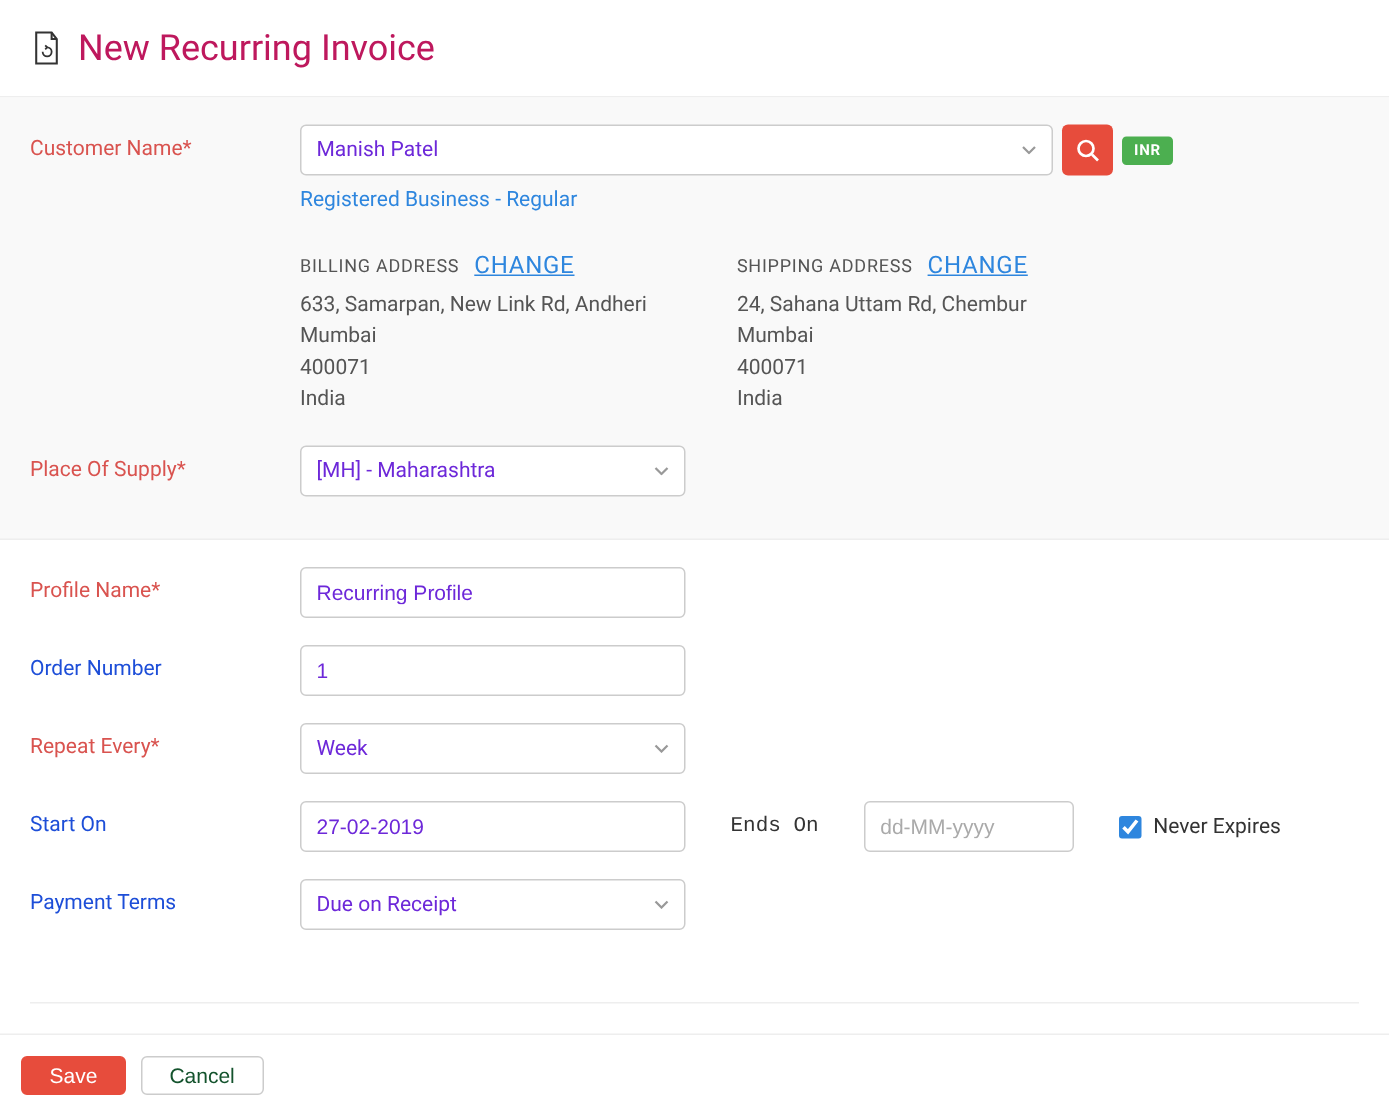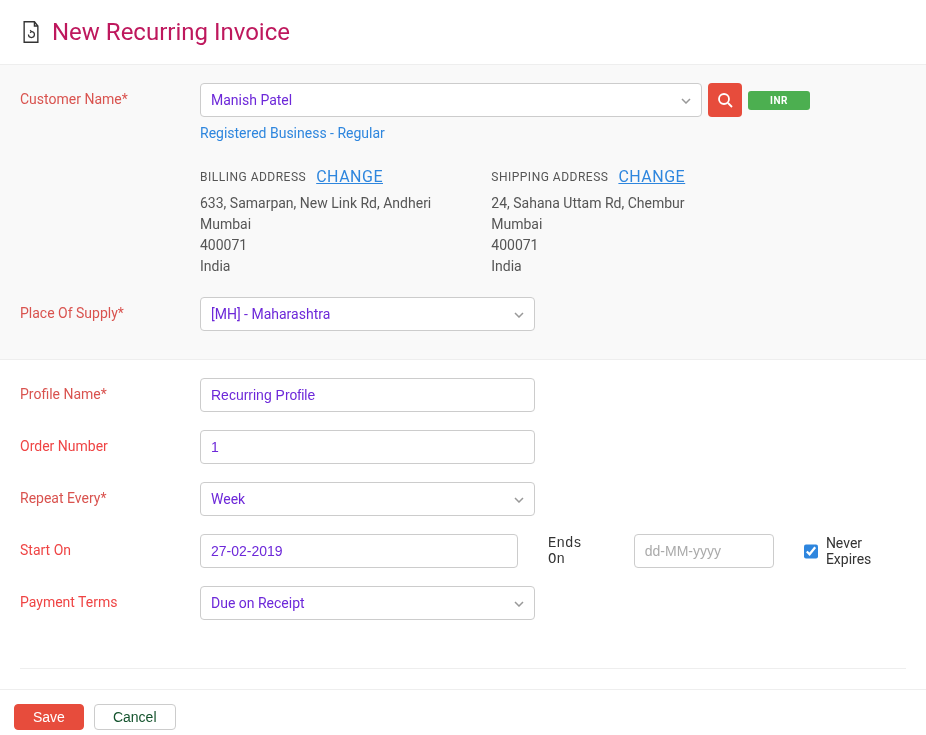--- a/index.html
+++ b/index.html
@@ -35,21 +35,21 @@
     .form-row {
       display: flex;
       align-items: flex-start;
       margin-bottom: 18px;
     }
     .form-row:last-child { margin-bottom: 0; }
     .form-label {
       width: 180px;
       padding-top: 8px;
       font-size: 14px;
-      color: #ef4444;
+      color: #1d4ed8;
     }
     .form-label.required {
       color: #d9534f;
     }
     .form-control-area {
       flex: 1;
     }
     .select-input, .text-input {
       height: 34px;
       border: 1px solid #ccc;
@@ -88,21 +88,21 @@
       display: flex;
       align-items: center;
       justify-content: center;
       cursor: pointer;
     }
     .currency-badge {
       background: #4caf50;
       color: #fff;
       font-size: 10px;
       font-weight: 700;
-      padding: 4px 22px;
+      padding: 4px 8px;
       border-radius: 3px;
       letter-spacing: 0.5px;
     }
     .business-type-link {
       color: #2e86de;
       margin-top: 8px;
       display: block;
       font-size: 14px;
       cursor: pointer;
     }
@@ -127,21 +127,21 @@
       color: #555;
       letter-spacing: 0.5px;
     }
     .change-link {
       color: #2e86de;
       font-size: 16px;
       letter-spacing: 0.5px;
       cursor: pointer;
       text-decoration: underline;
     }
-    .w-325 { width: 335px; }
+    .w-325 { width: 257px; }
     .date-row {
       display: flex;
       align-items: center;
       gap: 30px;
     }
     .ends-label {
       color: #333;
       font-size: 14px;
       font-family: Liberation Mono, monospace;
     }

